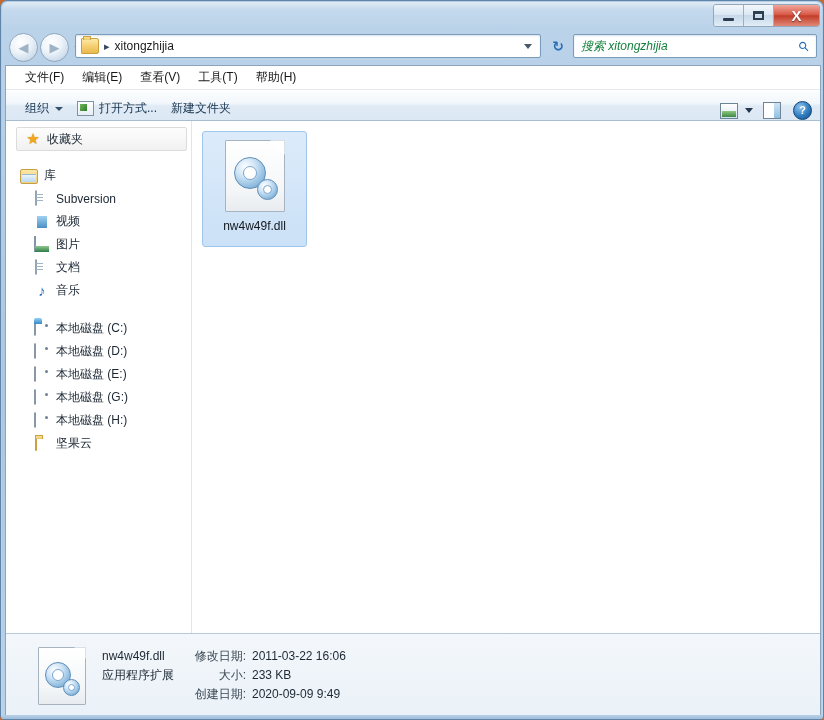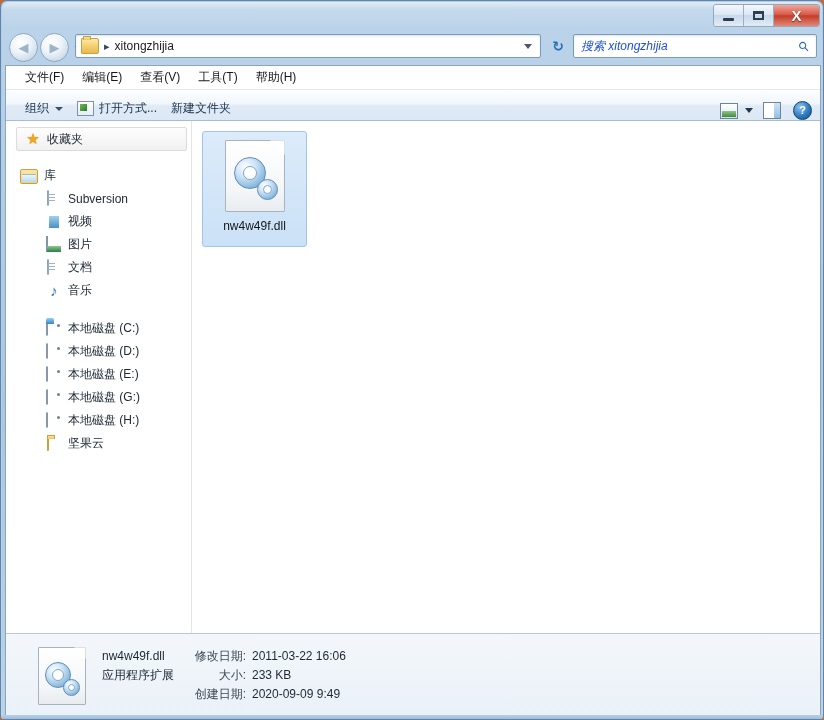--- a/index.html
+++ b/index.html
@@ -122,21 +122,21 @@
     width: 22px; height: 20px; display:flex; align-items:center; justify-content:center;
     color: #2a6fb5; font-size: 14px; font-weight: bold; cursor: default;
   }
   #searchbox {
     position: absolute; left: 572px; top: 3px; width: 244px; height: 24px;
     background: #ffffff; border: 1px solid #7a9cba; border-radius: 2px;
     box-shadow: inset 0 1px 2px rgba(140,170,200,.35);
     display:flex; align-items:center; box-sizing: border-box;
   }
   #search-placeholder {
-    font-size: 12px; font-style: italic; color: #1d4ed8; margin-left: 7px;
+    font-size: 12px; font-style: italic; color: #15803d; margin-left: 7px;
   }
   #search-icon {
     margin-left: auto; margin-right: 7px;
     color: #2a6fb5; font-size: 13px; transform: rotate(-45deg);
   }
 
   
   #client {
     position: absolute;
     left: 4px; top: 64px; width: 816px; height: 652px;
@@ -234,21 +234,21 @@
     padding-left: 10px; white-space: nowrap;
   }
   .nav-row.header-hl {
     margin: 0 4px 0 10px;
     height: 22px;
     background: linear-gradient(180deg,#fdfdfd 0%, #f1f1f1 100%);
     border: 1px solid #dcdcdc;
     border-radius: 2px;
     padding-left: 8px;
   }
-  .nav-row.child { padding-left: 40px; }
+  .nav-row.child { padding-left: 28px; }
   .nav-row.section { padding-left: 14px; font-weight: normal; }
   .nav-label { margin-left: 6px; }
   .nav-spacer { height: 13px; }
 
   
   .ico { width: 16px; height: 16px; flex: none; position: relative; }
   .ico-star {
     color: #f2a81e; font-size: 15px; line-height: 16px; text-align: center;
     text-shadow: 0 0 1px #b3770c;
   }

